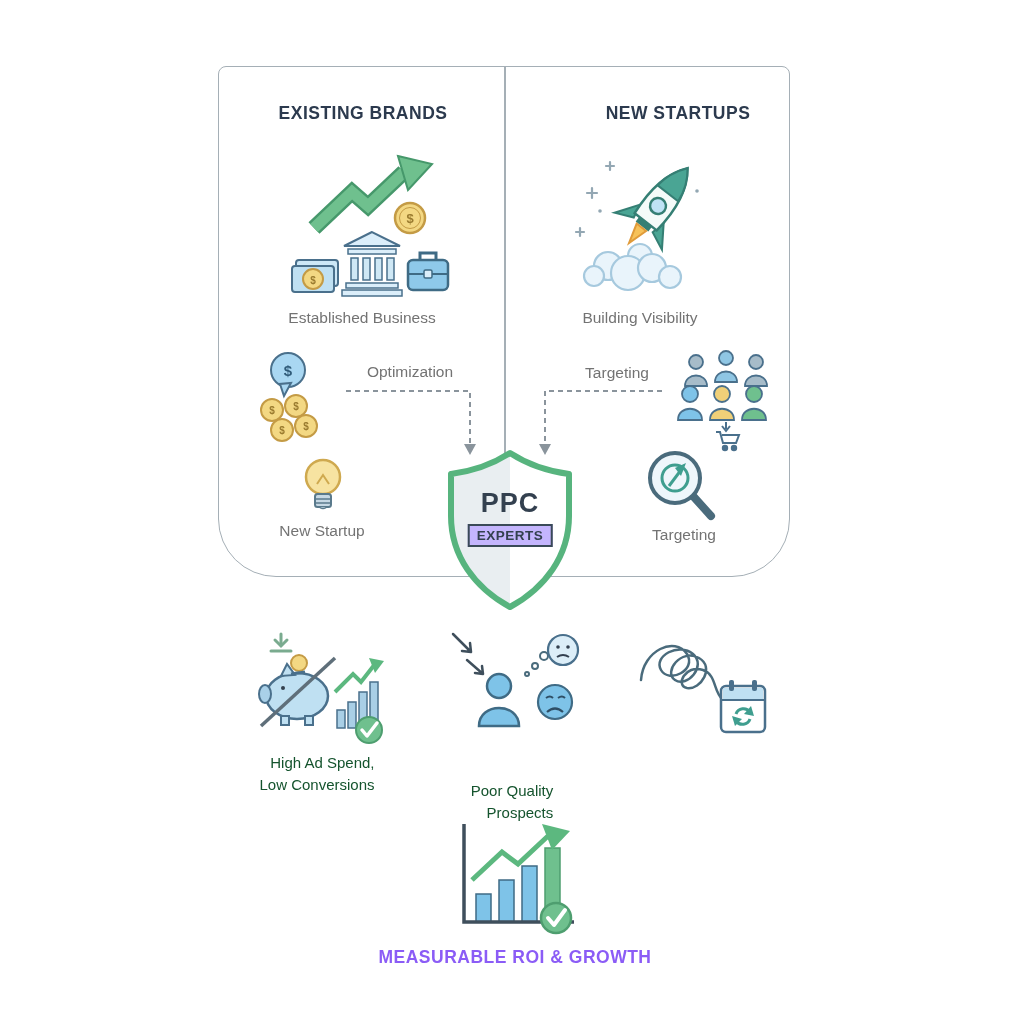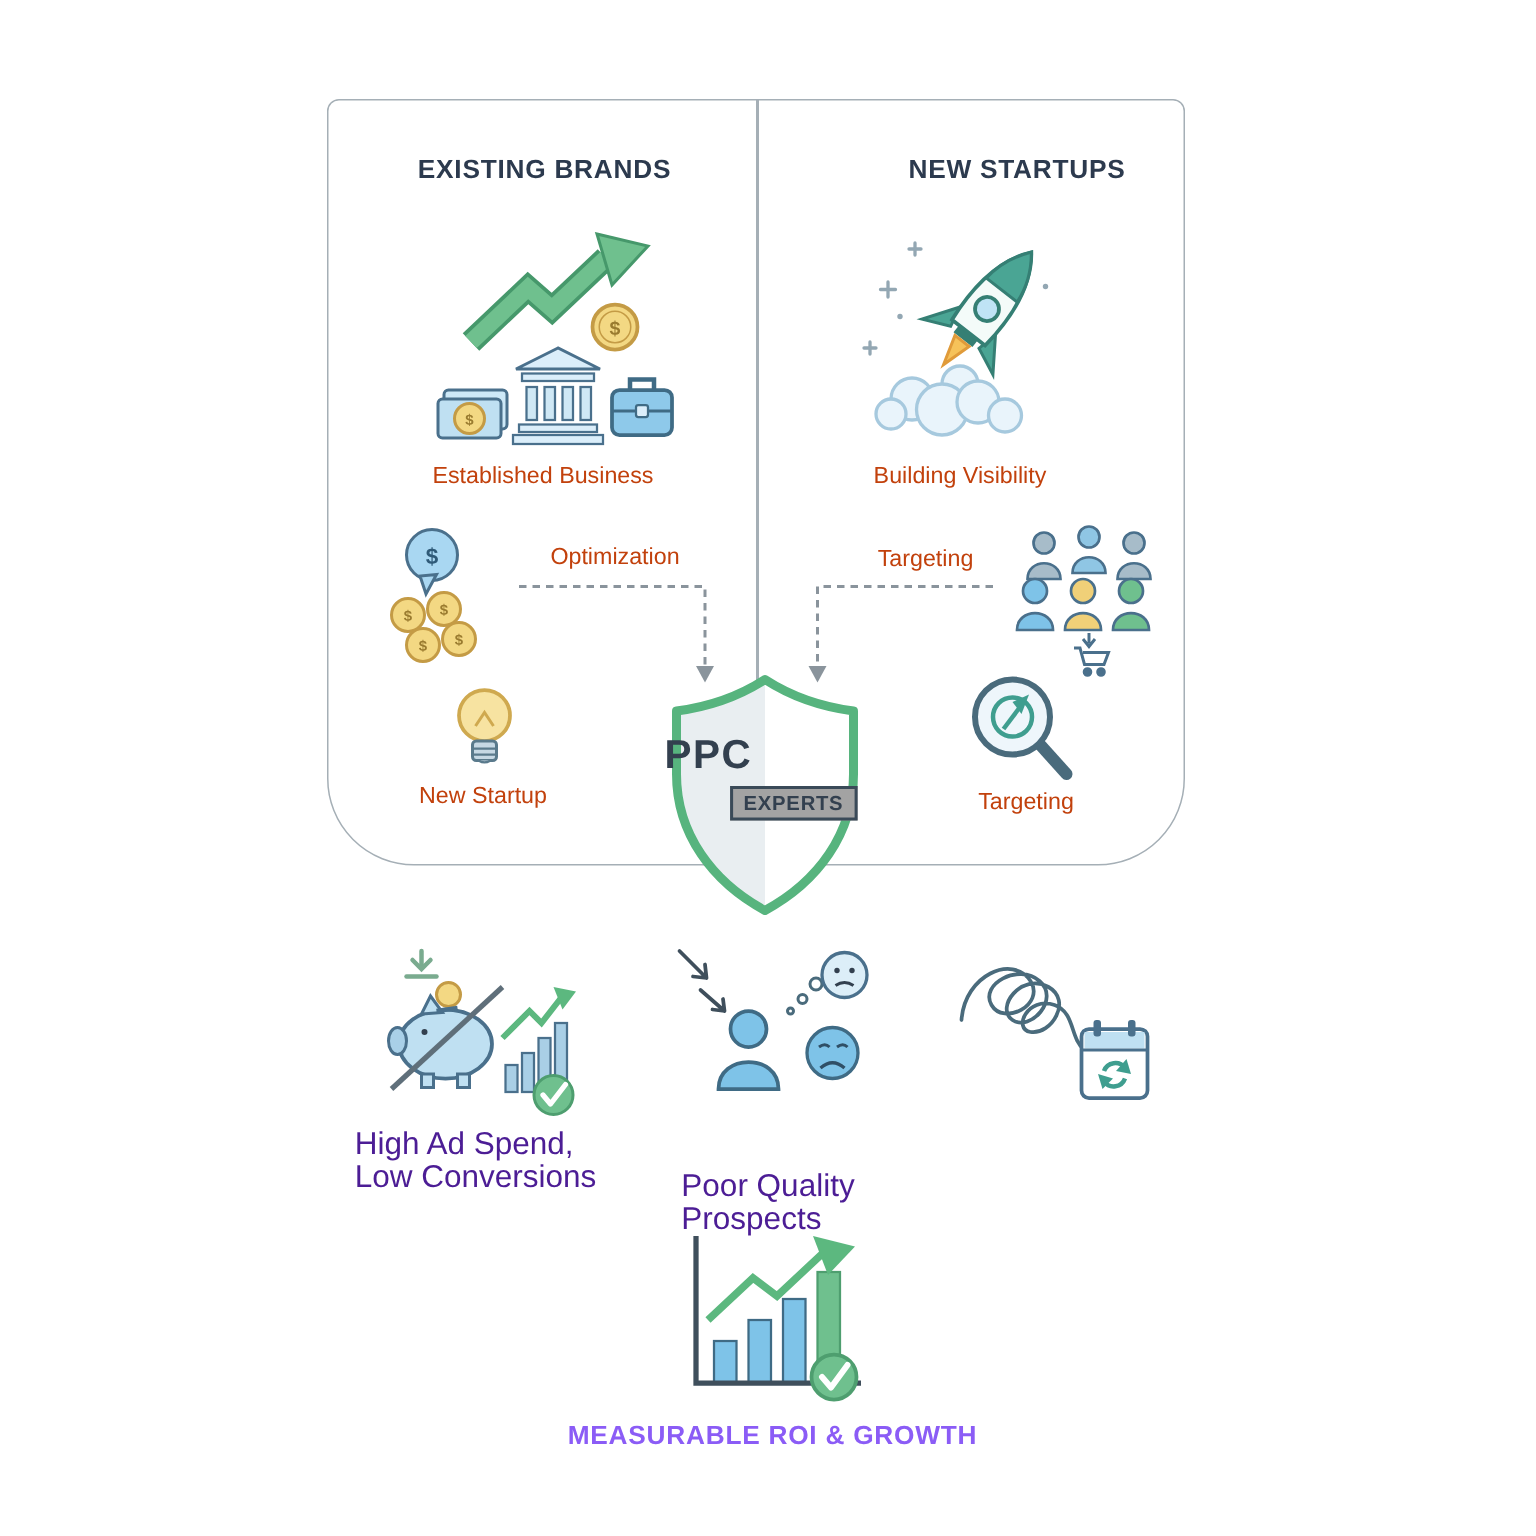--- a/index.html
+++ b/index.html
@@ -17,40 +17,40 @@
     background:#a5afb6; z-index:1;
   }
   svg.icon { position:absolute; z-index:2; }
   svg.connectors { position:absolute; left:0; top:0; z-index:1; pointer-events:none; }
   .title {
     position:absolute; transform:translate(-50%,-50%); font-weight:700;
     font-size:17.5px; letter-spacing:.5px; color:#2c3a4e; white-space:nowrap; z-index:2;
   }
   .lbl {
     position:absolute; transform:translate(-50%,-50%); font-size:15.5px;
-    color:#c2410c; white-space:nowrap; z-index:2;
+    color:#737373; white-space:nowrap; z-index:2;
   }
   .pain-label {
-    position:absolute; transform:translateX(-50%); text-align:left;
-    font-size:21px; color:#4c1d95; line-height:22px; z-index:2; white-space:nowrap;
+    position:absolute; transform:translateX(-50%); text-align:right;
+    font-size:15px; color:#14532d; line-height:22px; z-index:2; white-space:nowrap;
   }
   .footer-label {
     position:absolute; transform:translate(-50%,-50%); font-weight:700;
     font-size:17.5px; letter-spacing:.5px; color:#8b5cf6; white-space:nowrap; z-index:2;
   }
   .shield-wrap { position:absolute; left:443px; top:448px; width:134px; height:164px; z-index:3; }
   .shield-wrap svg { position:absolute; left:0; top:0; }
   .shield-line1 {
-    position:absolute; left:0; right:0; top:40px; text-align:left;
+    position:absolute; left:0; right:0; top:40px; text-align:center;
     font-weight:700; font-size:27px; letter-spacing:1px; color:#33404f;
   }
   .shield-line2 {
     position:absolute; left:50%; top:76px; transform:translateX(-50%);
-    border:2.5px solid #3a4a58; background:#a3a3a3; padding:2px 7px;
-    font-weight:700; font-size:13.5px; letter-spacing:.5px; color:#33404f; white-space:nowrap;margin-left:19px;
+    border:2.5px solid #3a4a58; background:#c4b5fd; padding:2px 7px;
+    font-weight:700; font-size:13.5px; letter-spacing:.5px; color:#33404f; white-space:nowrap;
   }
   .coin-txt { font:bold 13px "Liberation Sans", sans-serif; fill:#9a7b2f; }
   .coin-txt-sm { font:bold 10px "Liberation Sans", sans-serif; fill:#9a7b2f; }
   .bubble-txt { font:bold 15px "Liberation Sans", sans-serif; fill:#2f5a78; }
 </style>
 </head>
 <body>
 
 <div class="canvas">
 

